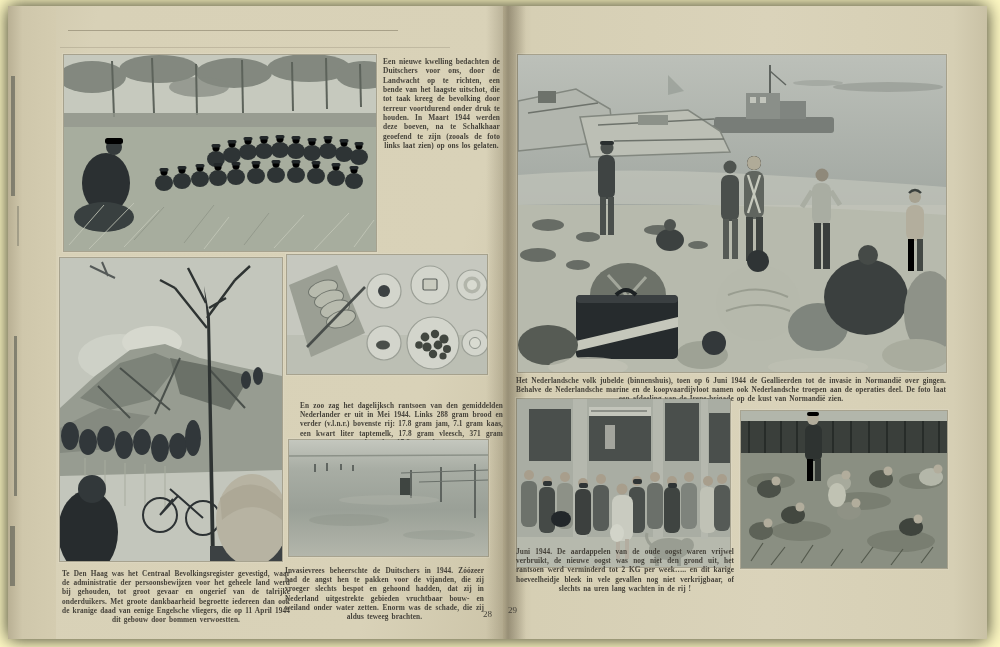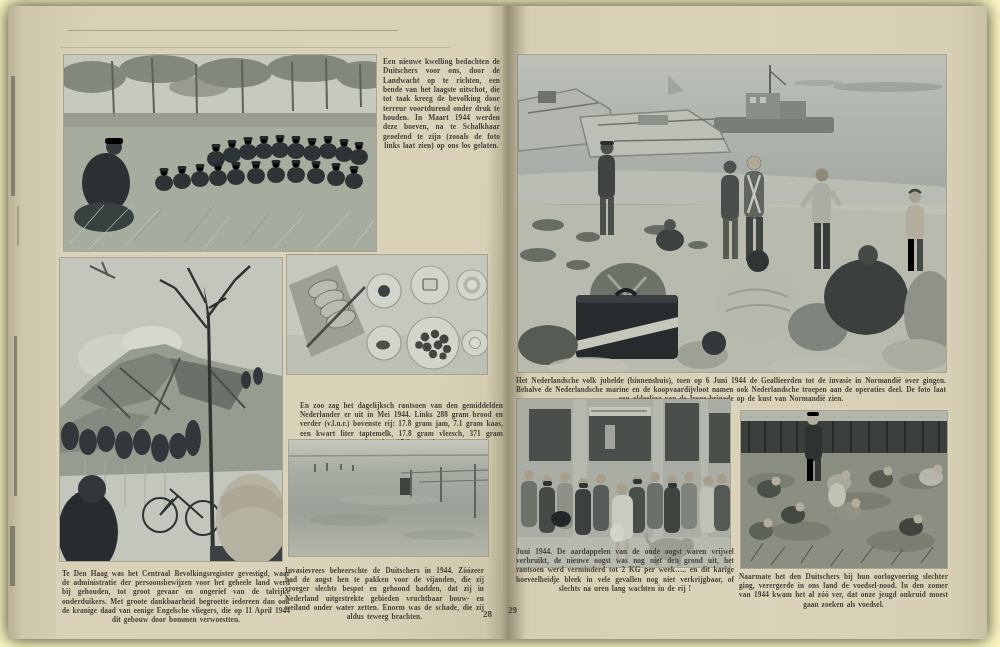--- a/index.html
+++ b/index.html
@@ -13,21 +13,21 @@
   .edge-strip{position:absolute;left:0;top:0;width:48px;height:100%;
       background:linear-gradient(90deg,#b9b094 0,#cfc7ab 30%,#d4ccb0 100%);}
   .edge-mark{position:absolute;background:#4c5049;opacity:.55;}
   .spine-shadow{position:absolute;left:478px;top:0;width:40px;height:100%;
       background:linear-gradient(90deg,rgba(90,80,55,0) 0,rgba(90,80,55,.25) 45%,rgba(60,52,35,.35) 55%,rgba(90,80,55,0) 100%);}
   .scratch{position:absolute;height:1px;background:rgba(120,112,90,.5);}
   .photo{position:absolute;outline:1px solid rgba(70,70,55,.35);box-shadow:0 0 0 2px rgba(255,255,255,.10);}
   .photo svg{display:block;width:100%;height:100%;}
   .cap{position:absolute;color:#45423a;font-weight:700;font-size:7.3px;line-height:1.26;
        text-align:justify;text-align-last:center;letter-spacing:.1px;word-spacing:1px;}
-  .pagenum{position:absolute;color:#45423a;font-weight:700;font-size:9px;}
+  .pagenum{position:absolute;color:#45423a;font-weight:400;font-size:9px;}
 </style>
 </head>
 <body>
 
 <div class="stage">
   <div class="book">
     <div class="page page-left"></div>
     <div class="page page-right"></div>
     <div class="edge-strip">
       <div class="edge-mark" style="left:3px;top:70px;width:4px;height:120px;"></div>
@@ -482,16 +482,15 @@
       <use href="#wf" x="20" y="120" fill="#5d6257"></use>
       <ellipse cx="96" cy="84" rx="9" ry="12" fill="#c0c2b3"></ellipse>
       <g stroke="#4e5347" stroke-width="1.2" opacity="0.9">
         <path d="M10 150 L22 132 M30 154 L44 136 M60 152 L72 134 M90 155 L102 138 M120 152 L132 136 M150 154 L162 138 M180 152 L192 136" fill="none"></path>
       </g>
     </svg>
   </div>
 
   <div class="cap" style="left:516px;top:547px;width:218px;">Juni 1944. De aardappelen van de oude oogst waren vrijwel verbruikt, de nieuwe oogst was nog niet den grond uit, het rantsoen werd verminderd tot 2 KG per week….. en dit karige hoeveelheidje bleek in vele gevallen nog niet verkrijgbaar, of slechts na uren lang wachten in de rij !</div>
 
-  <div class="cap" style="left:739px;top:572px;width:209px;">Naarmate het den Duitschers bij hun oorlogvoering slechter ging, verergerde in ons land de voedsel-nood. In den zomer van 1944 kwam het al zóó ver, dat onze jeugd onkruid moest gaan zoeken als voedsel.</div>
 
   <div class="pagenum" style="left:508px;top:605px;text-align:center;">29</div>
 </div>
 
 </body></html>

